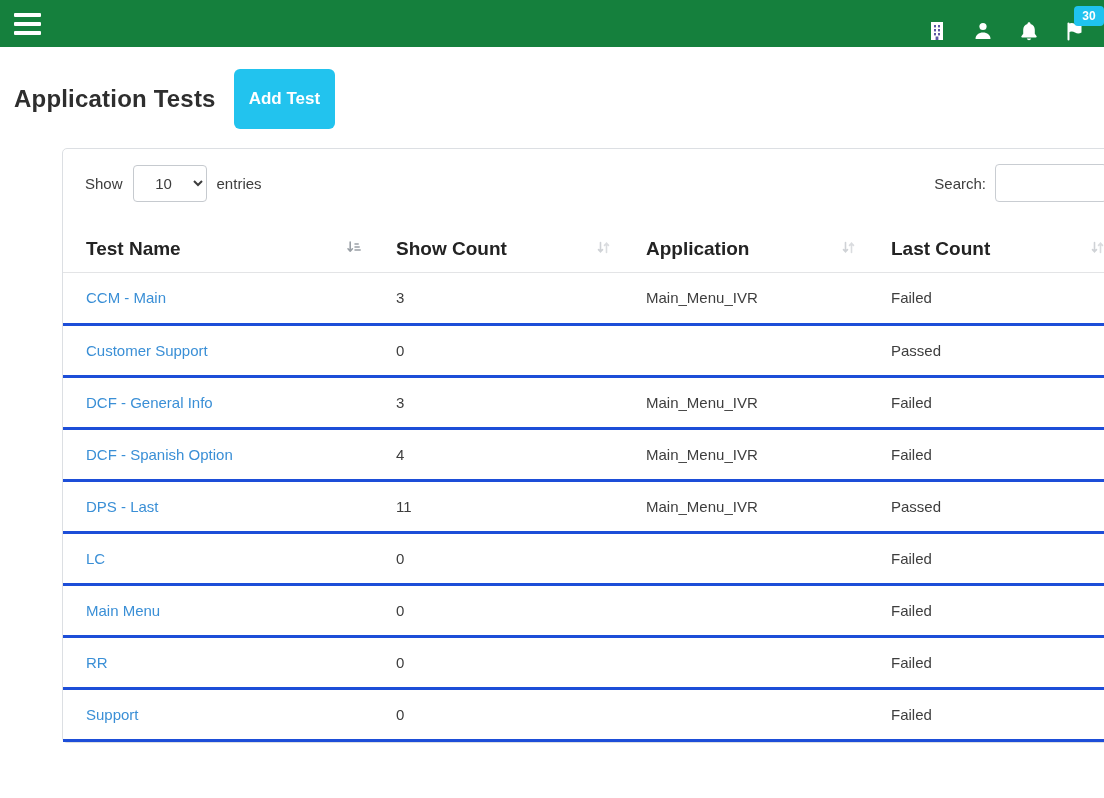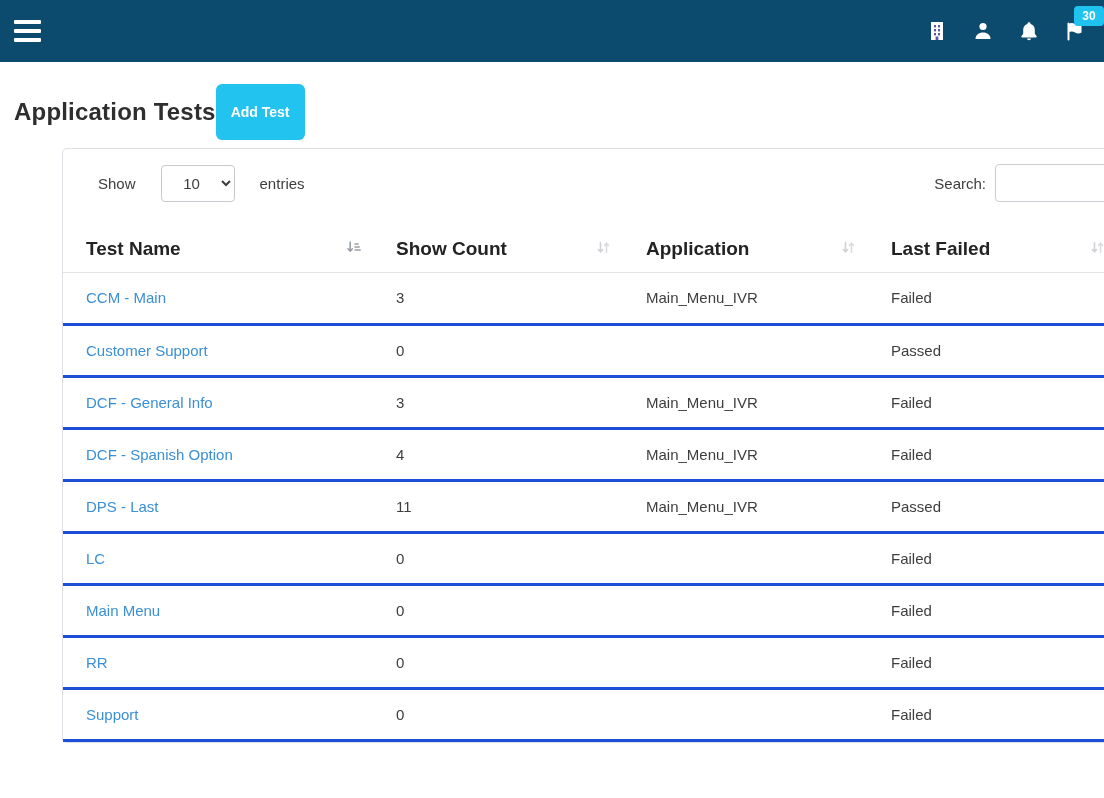--- a/index.html
+++ b/index.html
@@ -7,22 +7,22 @@
     width: 1104px; height: 798px;
     overflow: hidden;
     background: #ffffff;
     font-family: "Liberation Sans", sans-serif;
     color: #3d3d3d;
   }
 
   
   .navbar {
     position: relative;
-    width: 100%; height: 62px;
-    background: #0c4a6e;
+    width: 100%; height: 47px;
+    background: #15803d;
     display: flex; align-items: center;
   }
   .hamburger {
     margin-left: 14px;
     width: 28px; height: 22px;
     display: flex; flex-direction: column; justify-content: space-between;
     background: none; border: none; cursor: pointer; padding: 0;
   }
   .hamburger span { display: block; width: 27px; height: 4px; background: #ffffff; border-radius: 1px; }
   .nav-right {
@@ -51,45 +51,46 @@
   
   .page-header {
     display: flex; align-items: center;
     padding: 22px 0 0 14px;
   }
   .page-title {
     font-size: 24px; font-weight: 700; color: #2e2e2e;
     letter-spacing: 0.2px;
   }
   .add-test-btn {
+    margin-left: 18px;
     background: #22c3ee;
     color: #ffffff;
     border: none; cursor: pointer;
     font-family: "Liberation Sans", sans-serif;
-    font-size: 14px; font-weight: 700;
+    font-size: 17px; font-weight: 700;
     padding: 20px 15px;
     border-radius: 6px;
   }
 
   
   .card {
     position: absolute;
     left: 62px; top: 148px;
     width: 1056px;
     border: 1px solid #dcdfe3;
     border-radius: 5px;
     background: #ffffff;
     padding-top: 14px;
   }
   .controls-row {
     display: flex; align-items: center; justify-content: space-between;
     padding: 0 10px 0 22px;
     height: 40px;
   }
-  .show-group { display: flex; align-items: center; gap: 25px; font-size: 15px; color: #3d3d3d; margin-left: 13px; }
+  .show-group { display: flex; align-items: center; gap: 10px; font-size: 15px; color: #3d3d3d; }
   .page-size-select {
     width: 74px; height: 37px;
     border: 1px solid #c6cacf; border-radius: 4px;
     font-family: "Liberation Sans", sans-serif;
     font-size: 15px; color: #3d3d3d;
     text-align: left; text-align-last: center;
     background: #ffffff;
   }
   .search-group { display: flex; align-items: center; gap: 9px; font-size: 15px; color: #3d3d3d; }
   .search-input {
@@ -237,21 +238,21 @@
         <th>
           <span>Application</span>
           <span class="sort-icon">
             <svg width="15" height="15" viewBox="0 0 15 15">
               <path d="M4.5 2.5v9.3M4.5 11.8 2.5 9.6M4.5 11.8l2-2.2" stroke="#cfd2d6" stroke-width="1.6" fill="none" stroke-linecap="round" stroke-linejoin="round"></path>
               <path d="M10.5 12.5V3.2M10.5 3.2l-2 2.2M10.5 3.2l2 2.2" stroke="#dadcdf" stroke-width="1.6" fill="none" stroke-linecap="round" stroke-linejoin="round"></path>
             </svg>
           </span>
         </th>
         <th>
-          <span>Last Failed</span>
+          <span>Last Count</span>
           <span class="sort-icon">
             <svg width="15" height="15" viewBox="0 0 15 15">
               <path d="M4.5 2.5v9.3M4.5 11.8 2.5 9.6M4.5 11.8l2-2.2" stroke="#cfd2d6" stroke-width="1.6" fill="none" stroke-linecap="round" stroke-linejoin="round"></path>
               <path d="M10.5 12.5V3.2M10.5 3.2l-2 2.2M10.5 3.2l2 2.2" stroke="#dadcdf" stroke-width="1.6" fill="none" stroke-linecap="round" stroke-linejoin="round"></path>
             </svg>
           </span>
         </th>
       </tr>
     </thead>
     <tbody id="tests-tbody">

